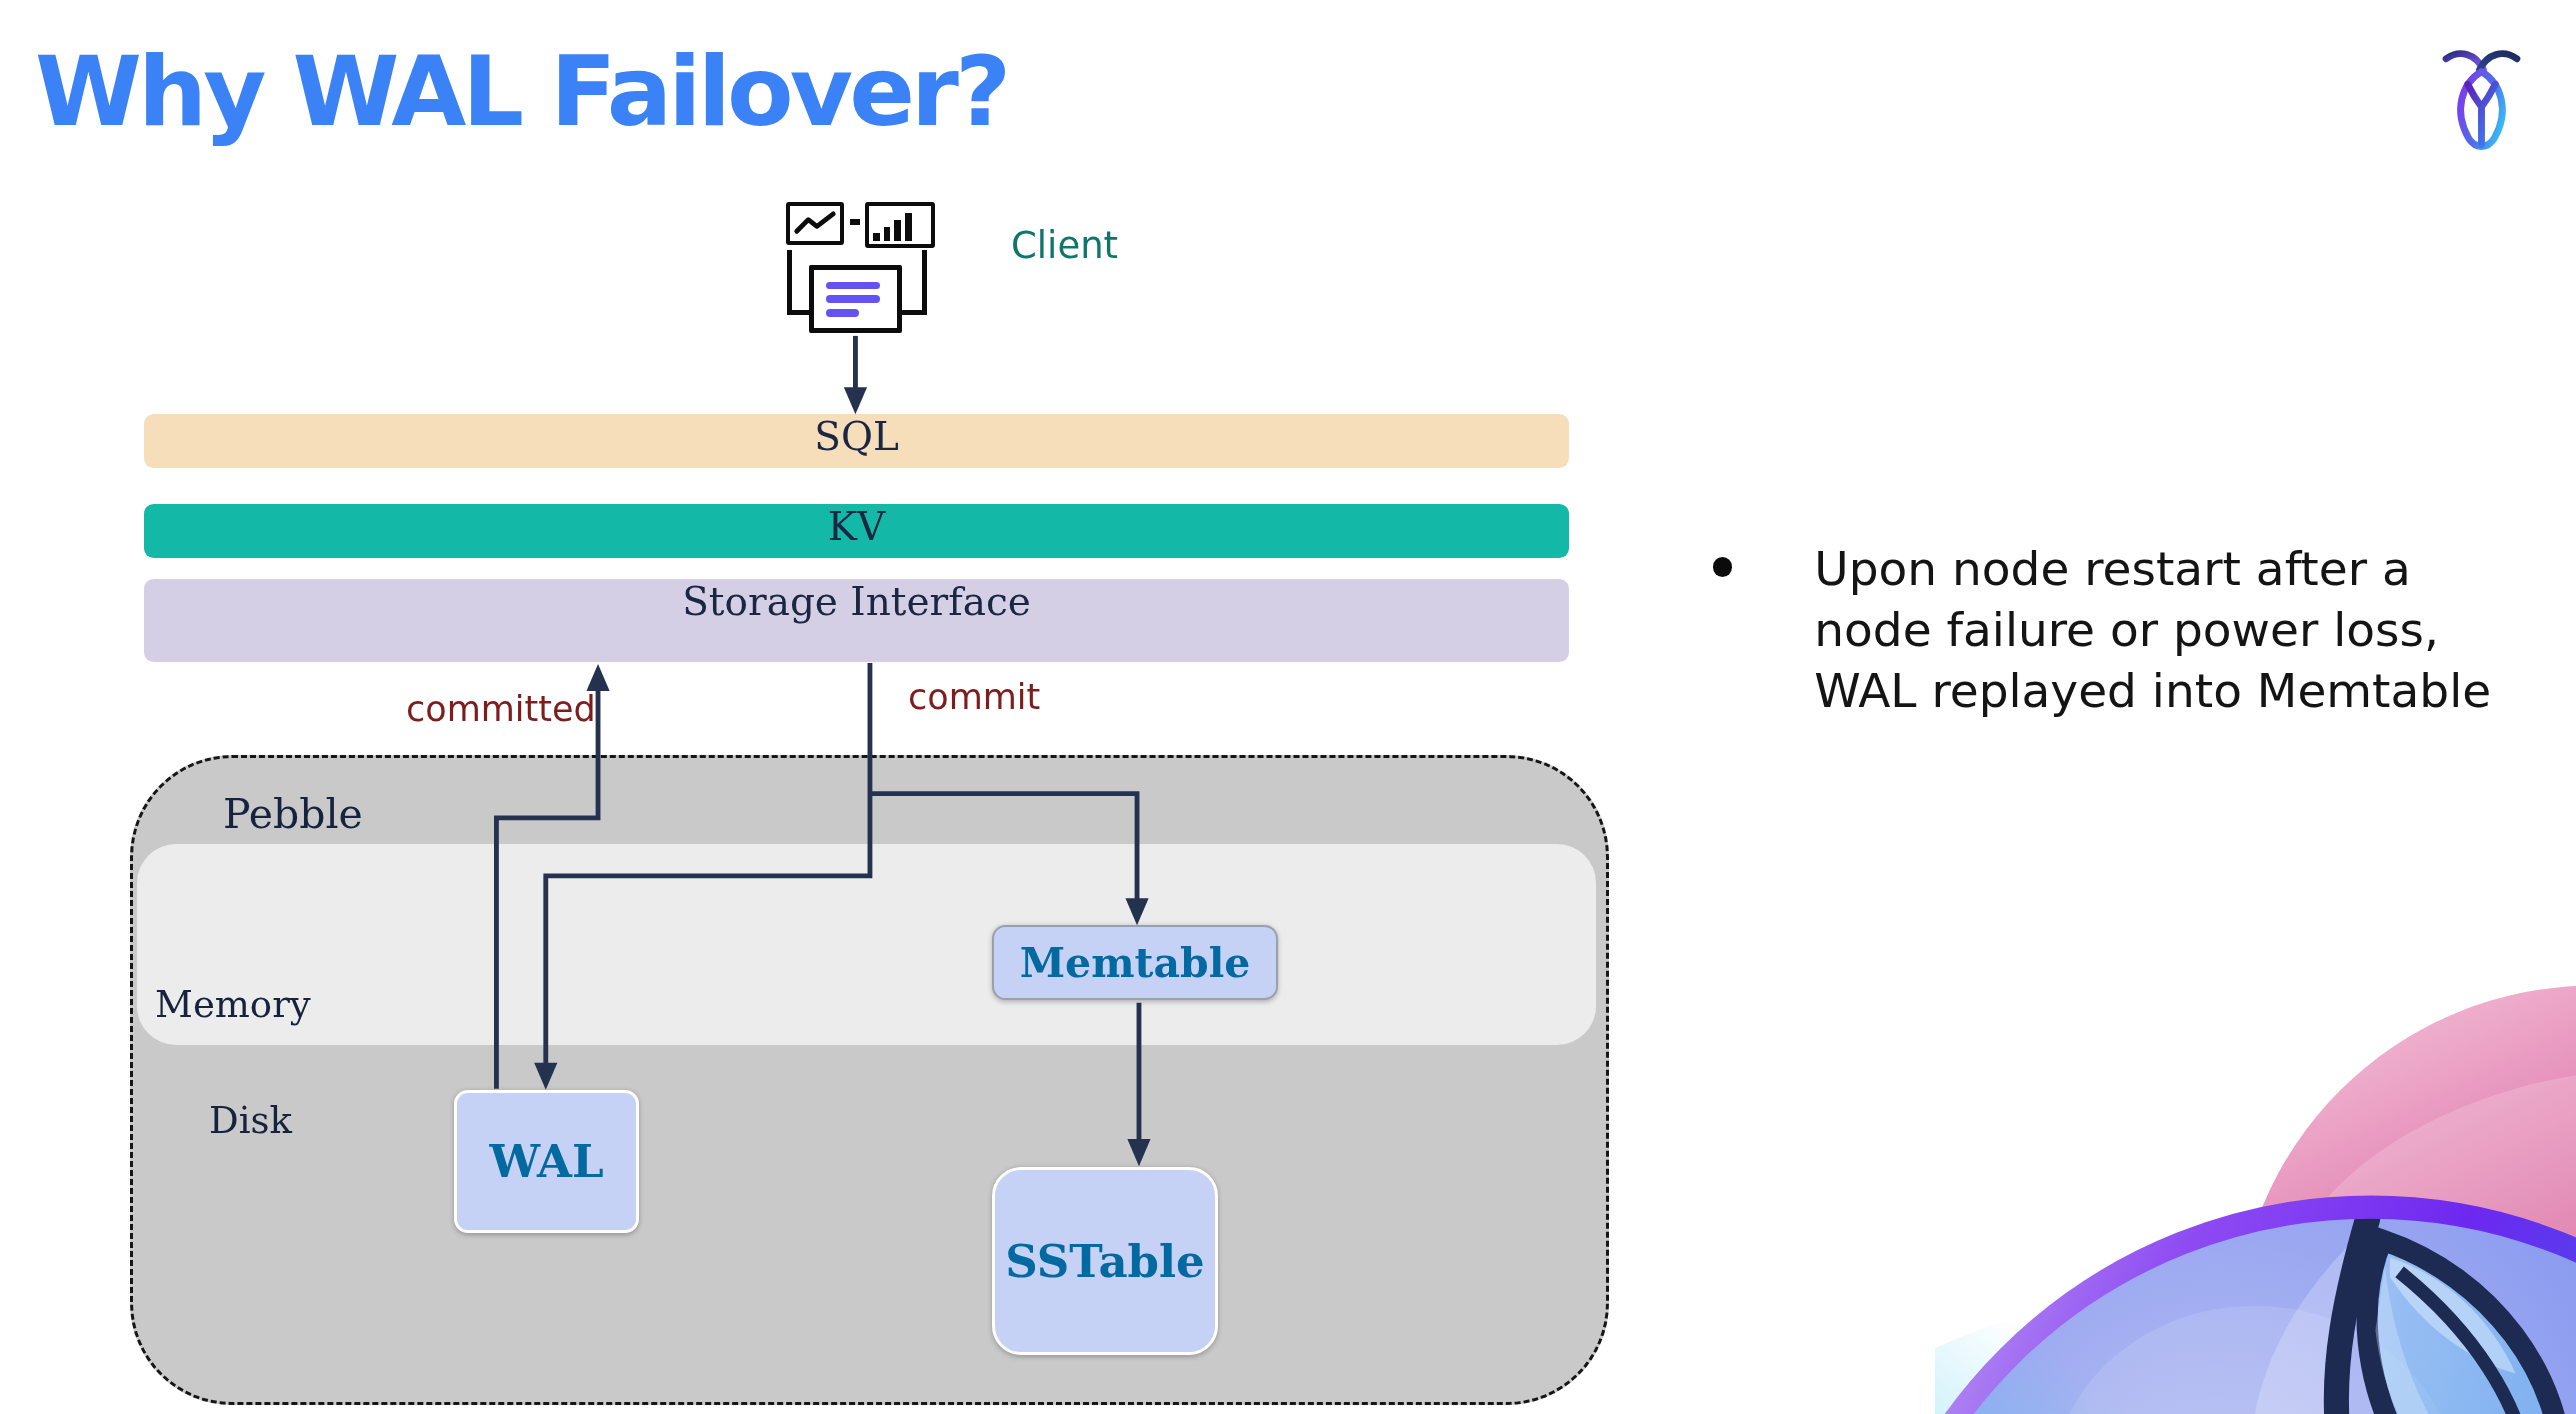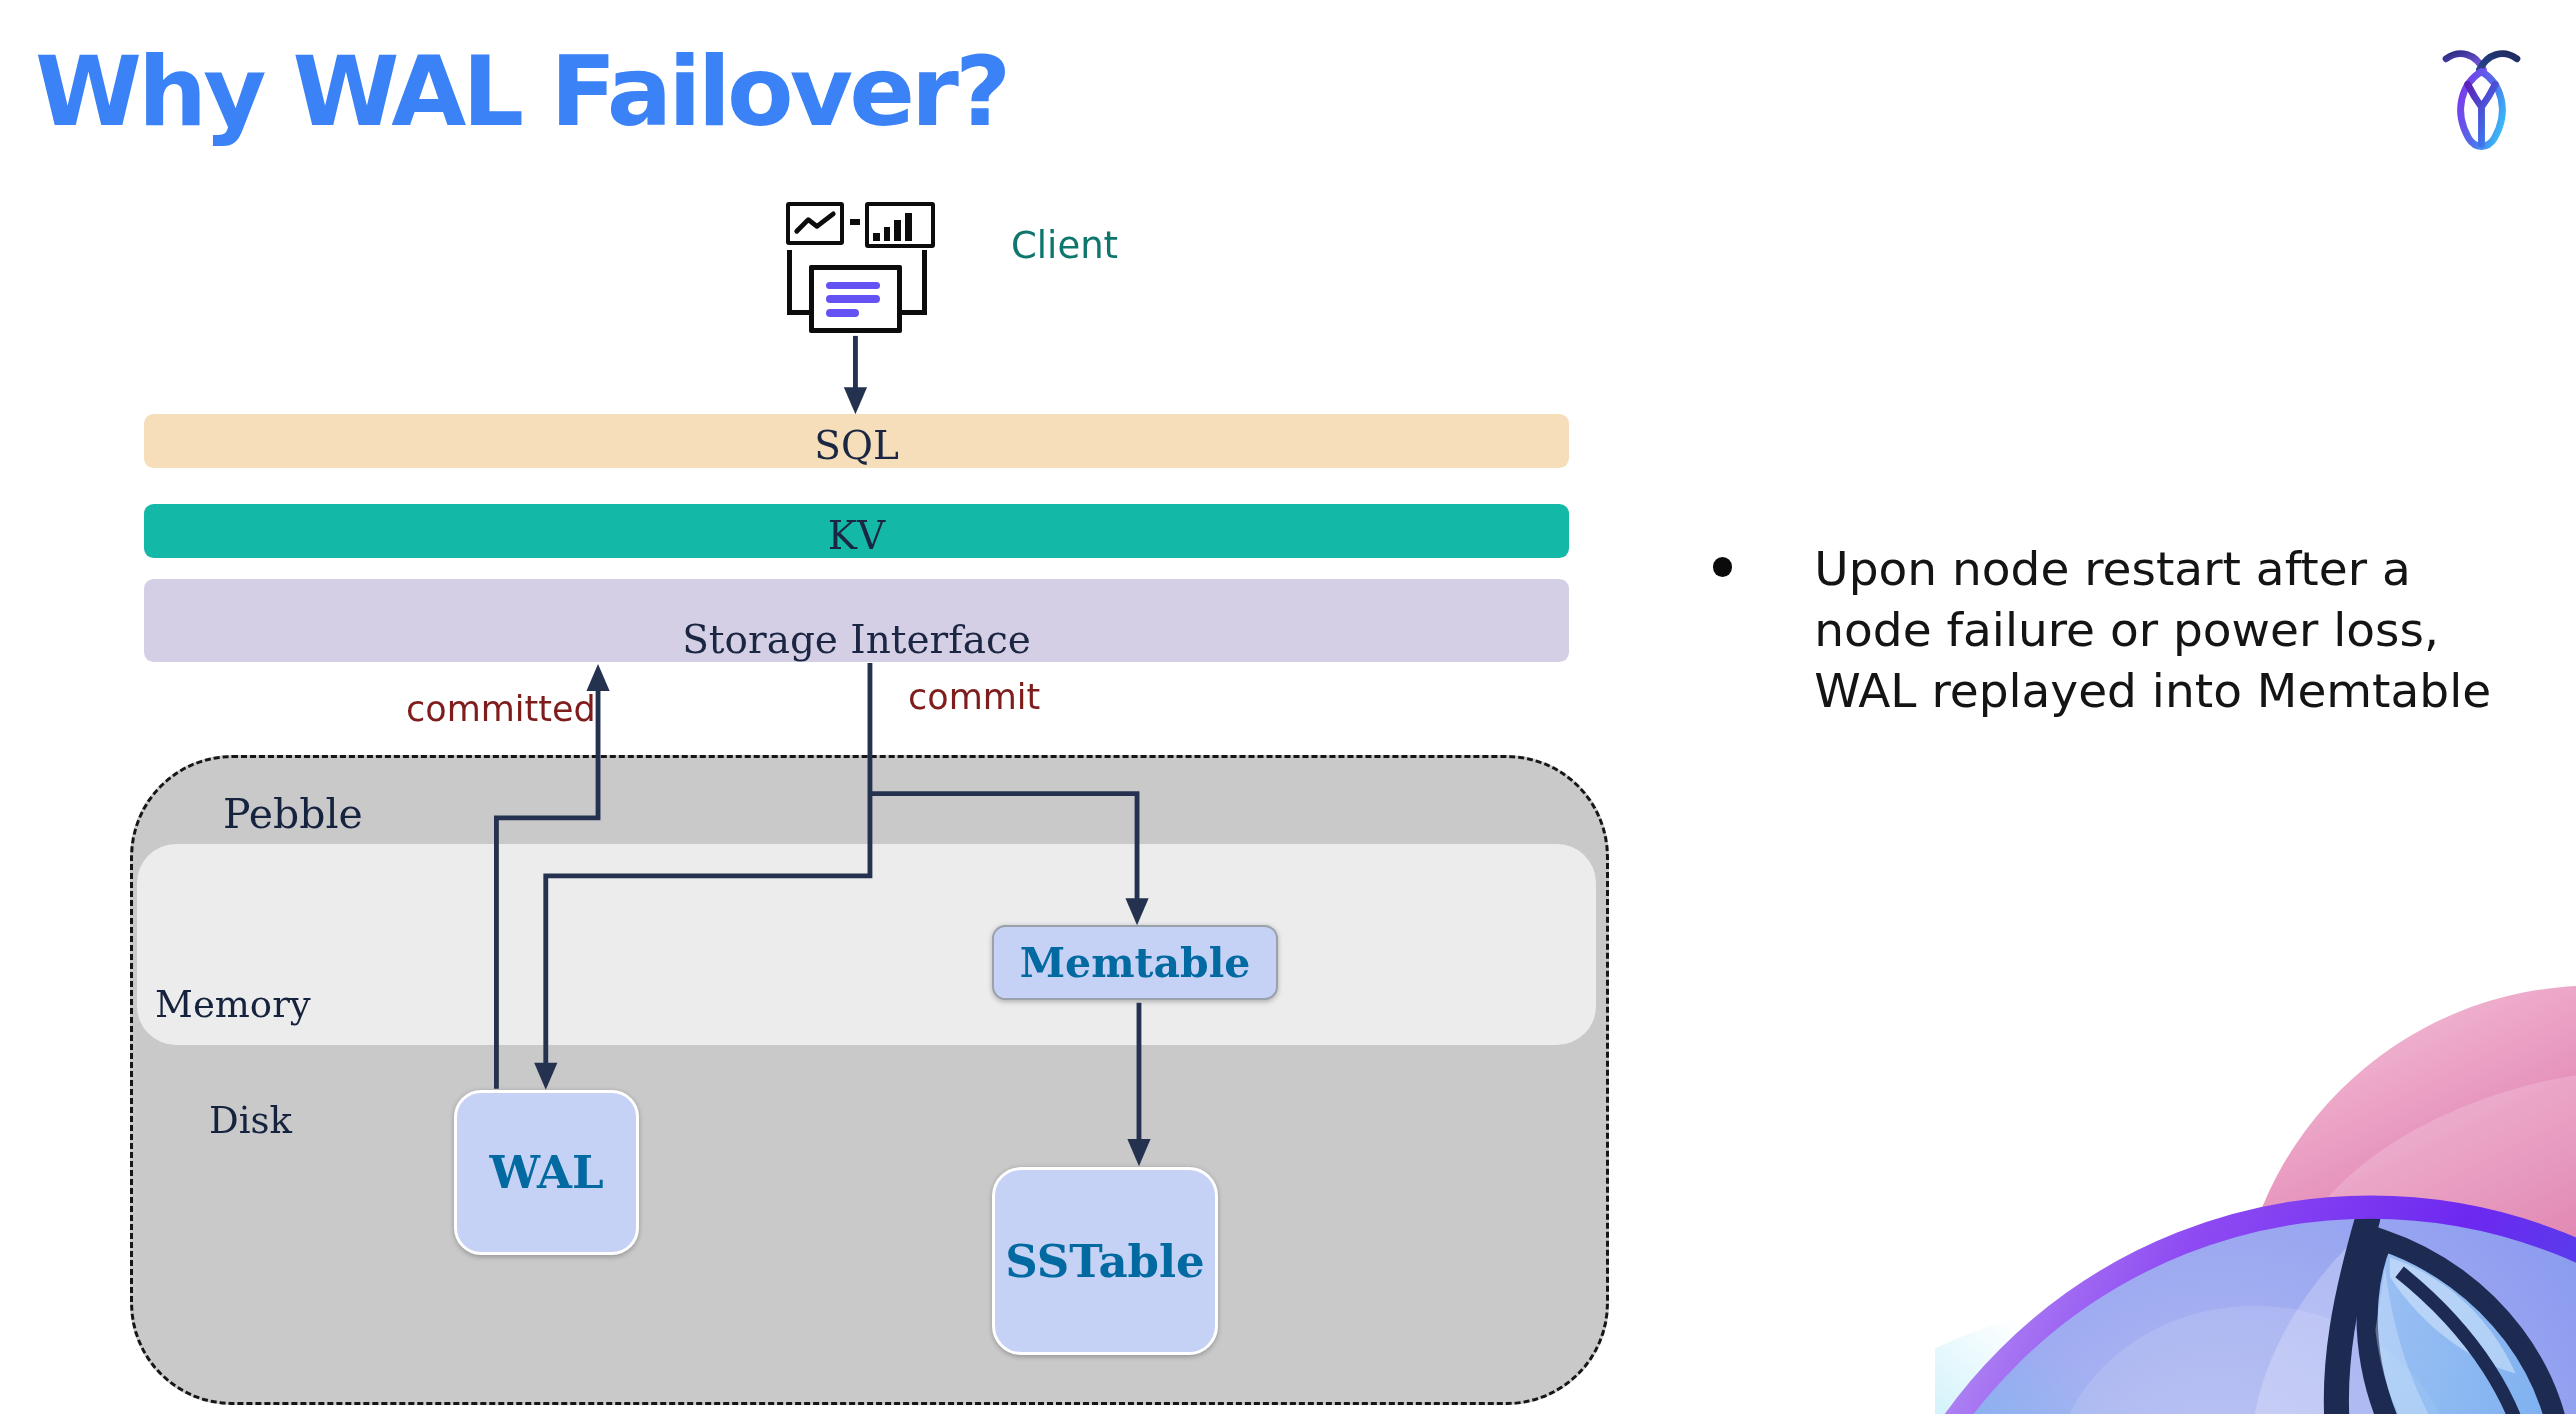--- a/index.html
+++ b/index.html
@@ -17,21 +17,21 @@
   #icon-dash{left:850px;top:219px;width:9.7px;height:5.8px;background:#0c0c0c;}
   #chart2{left:865px;top:202px;width:54px;height:35px;display:flex;align-items:flex-end;gap:3.9px;padding:0 3.9px 2.9px 3.9px;box-sizing:content-box;}
   #chart2 .bar{width:6.8px;background:#0c0c0c;display:block;}
   #bracketL{left:787px;top:250px;width:23px;height:60px;border-left:5.8px solid #0c0c0c;border-bottom:5.8px solid #0c0c0c;}
   #bracketR{left:899px;top:250px;width:23px;height:60px;border-right:5.8px solid #0c0c0c;border-bottom:5.8px solid #0c0c0c;}
   #doc{left:809px;top:265px;width:83px;height:58px;border:5.8px solid #0c0c0c;border-radius:1.9px;background:#fff;z-index:3;}
   #doc .pline{position:absolute;left:11.6px;height:7.7px;border-radius:3.9px;background:#6552f2;}
   #client-label{left:1011px;top:224px;font-size:37px;color:#0f766e;}
 
   
-  .layer{left:144px;width:1425px;border-radius:9.7px;display:flex;align-items:flex-end;justify-content:center;
+  .layer{left:144px;width:1425px;border-radius:9.7px;display:flex;align-items:flex-start;justify-content:center;
          font-family:"DejaVu Serif","Liberation Serif",serif;font-size:39px;color:#1b2742;}
   #bar-sql{top:414px;height:54px;background:#f6deba;}
   #bar-kv{top:504px;height:54px;background:#14b8a6;}
   #bar-storage{top:579px;height:83px;background:#d5cfe6;}
 
   
   .elabel{font-size:35px;color:#7f1d1d;}
   #lbl-committed{left:406px;top:689px;}
   #lbl-commit{left:908px;top:677px;}
   #lbl-sync-l{left:383px;top:950px;}
@@ -44,21 +44,21 @@
   #memory-band{left:137px;top:844px;width:1459px;height:201px;background:#ececec;border-radius:39px;}
   .zone-label{font-family:"DejaVu Serif","Liberation Serif",serif;color:#16233f;}
   #lbl-pebble{left:223px;top:790px;font-size:41px;}
   #lbl-memory{left:155px;top:983px;font-size:37px;}
   #lbl-disk{left:209px;top:1099px;font-size:37px;}
 
   
   .node{background:#c5d2f5;display:flex;align-items:center;justify-content:center;
         font-family:"DejaVu Serif","Liberation Serif",serif;font-weight:bold;color:#0369a1;
         box-shadow:0 1.9px 4.8px rgba(0,0,0,0.25);box-sizing:border-box;}
-  #node-wal{left:454px;top:1090px;width:185px;height:165px;border:3.9px solid #ffffff;border-radius:27px;font-size:45px;}
+  #node-wal{left:454px;top:1090px;width:185px;height:143px;border:3.9px solid #ffffff;border-radius:14px;font-size:45px;}
   #node-memtable{left:992px;top:925px;width:286px;height:75px;border:2.9px solid #9aa1ab;border-radius:13.5px;font-size:41px;}
   #node-sstable{left:992px;top:1167px;width:226px;height:188px;border:3.9px solid #ffffff;border-radius:29px;font-size:45px;}
 
   
   #arrows{left:0;top:0;pointer-events:none;z-index:4;}
 
   
   #bullets{left:1709px;top:538px;width:832px;}
   .bullet{display:flex;align-items:flex-start;}
   .bullet + .bullet{margin-top:43px;}

